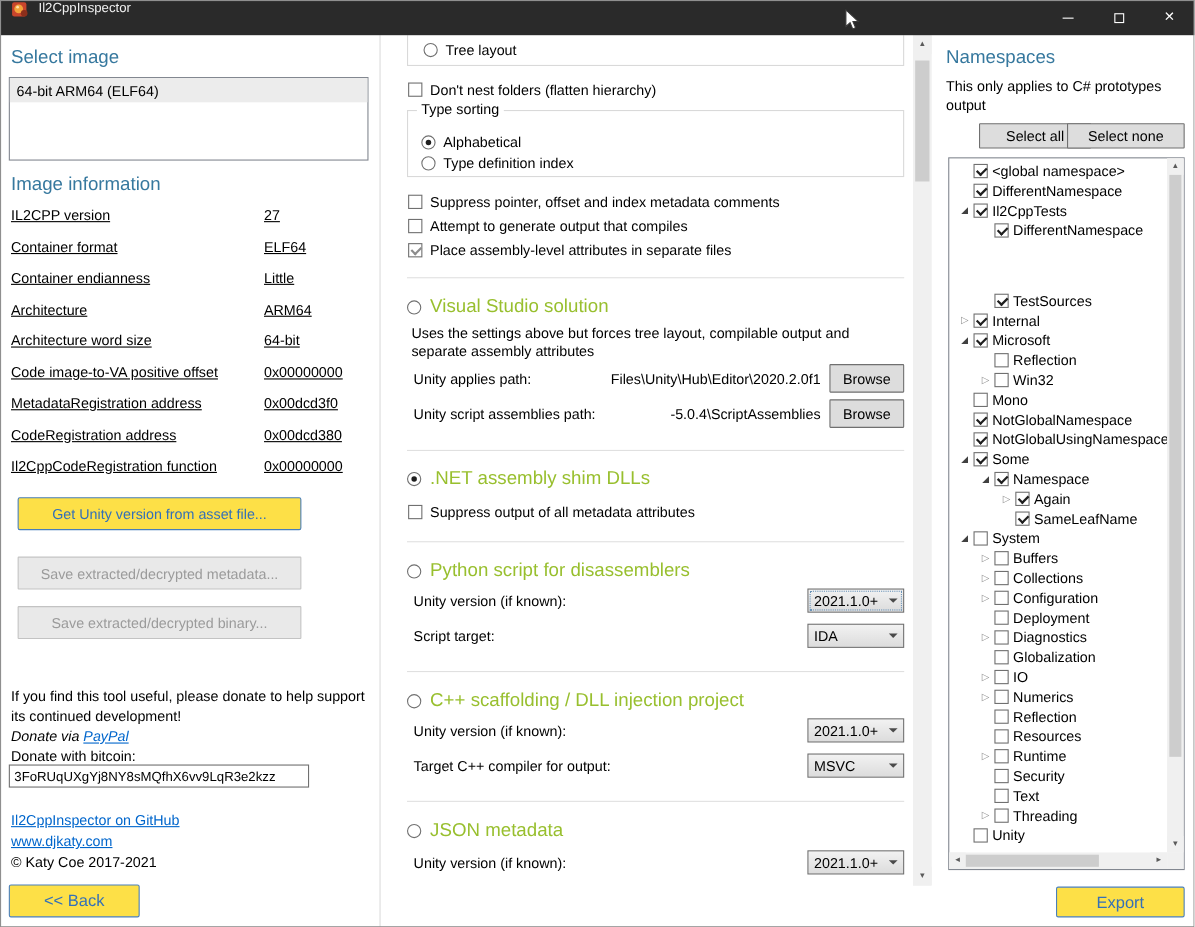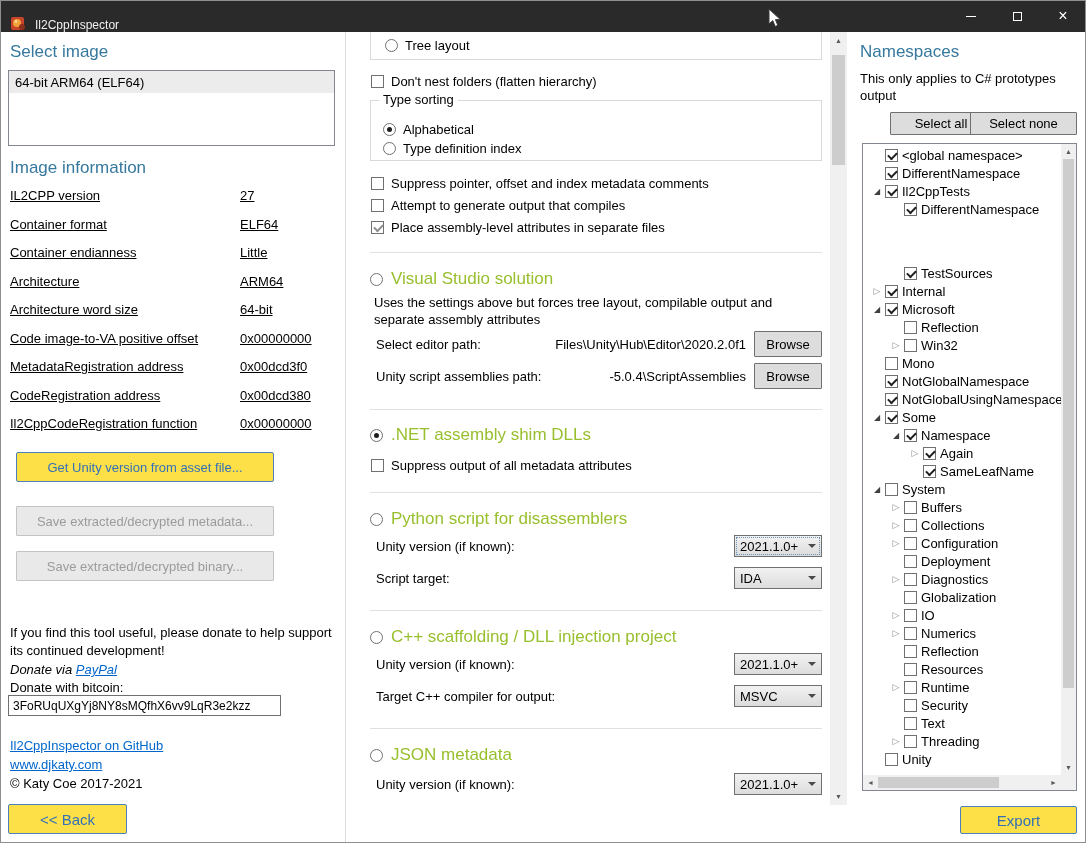--- a/index.html
+++ b/index.html
@@ -5,21 +5,21 @@
   * { box-sizing: border-box; margin: 0; padding: 0; }
   html, body { width: 1086px; height: 843px; }
   body {
     position: relative; overflow: hidden; background: #fff; color: #000;
     font-family: "Liberation Sans", sans-serif; font-size: 13px;
   }
   .frame { position:absolute; inset:0; border:1px solid #8f8f8f; pointer-events:none; z-index:99; }
   .abs { position: absolute; }
 
   
-  .titlebar { position:absolute; top:0; left:0; right:0; height:32px; background:var(--titlebar-bg,#2a2a2a); color:#f0f0f0; display:flex; align-items:flex-end; padding-left:10px; z-index:50; }
+  .titlebar { position:absolute; top:0; left:0; right:0; height:32px; background:var(--titlebar-bg,#2a2a2a); color:#f0f0f0; display:flex; align-items:flex-start; padding-left:10px; z-index:50; }
   .app-icon { width:17px; height:17px; margin-right:8px; flex:none; }
   .title-text { font-size:12px; }
   .win-controls { margin-left:auto; display:flex; height:100%; }
   .win-btn { width:46px; height:100%; display:flex; align-items:center; justify-content:center; }
   .glyph-min { width:10px; height:1px; background:#fff; display:block; }
   .glyph-max { width:9px; height:9px; border:1px solid #fff; display:block; }
   .glyph-close { font-size:16px; line-height:1; color:#fff; }
   .cursor { position:absolute; left:768px; top:8px; z-index:60; }
 
   
@@ -237,21 +237,21 @@
   </div>
 
   <div class="separator" style="left:24px; top:220px; width:452px;"></div>
 
   <div class="section-title abs" style="left:24px; top:236px;">
     <span class="rb"></span>
     <span class="green-title">Visual Studio solution</span>
   </div>
   <div class="desc-text" style="left:28px; top:262px; width:444px;">Uses the settings above but forces tree layout, compilable output and separate assembly attributes</div>
   <div class="field-row" style="top:301px;">
-    <span class="field-label">Select editor path:</span>
+    <span class="field-label">Unity applies path:</span>
     <span class="field-value">Files\Unity\Hub\Editor\2020.2.0f1</span>
     <button class="btn browse">Browse</button>
   </div>
   <div class="field-row" style="top:333px;">
     <span class="field-label">Unity script assemblies path:</span>
     <span class="field-value">-5.0.4\ScriptAssemblies</span>
     <button class="btn browse">Browse</button>
   </div>
 
   <div class="separator" style="left:24px; top:377px; width:452px;"></div>

